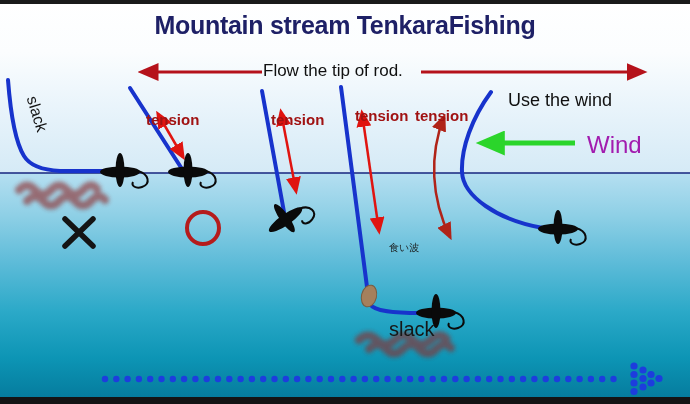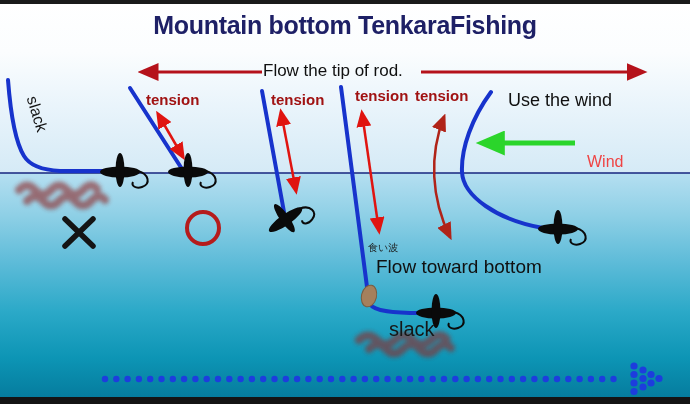--- a/index.html
+++ b/index.html
@@ -11,26 +11,26 @@
   .sky{position:absolute;left:0;top:0;width:690px;height:173px;
     background:linear-gradient(180deg,#ffffff 0%,#fbfdfe 30%,#e9f4fb 62%,#d5eaf6 100%);}
   .water{position:absolute;left:0;top:173px;width:690px;height:231px;
     background:linear-gradient(180deg,#b5dff1 0%,#8fd0e6 18%,#5fbcd9 38%,#2ba9c8 60%,#0d95b5 80%,#04789a 100%);}
   .bar-top{position:absolute;left:0;top:0;width:690px;height:4px;background:#1a1a1a;}
   .bar-bottom{position:absolute;left:0;top:397px;width:690px;height:7px;background:#141414;}
   svg.scene{position:absolute;left:0;top:0;}
   .txt{position:absolute;white-space:nowrap;}
   .title{left:0;top:11px;width:690px;text-align:center;font-size:25px;font-weight:bold;color:#1e2066;letter-spacing:-0.3px;}
   .raise{left:263px;top:61px;font-size:17px;color:#101010;}
-  .tension{font-size:15px;font-weight:bold;color:#a01212;}
+  .tension{font-size:15px;font-weight:bold;color:#a01212;margin-top:20px;}
   .t1{left:146px;top:91px;} .t2{left:271px;top:91px;} .t3{left:355px;top:87px;} .t4{left:415px;top:87px;}
   .slack-top{left:40px;top:94px;font-size:16px;color:#141414;transform:rotate(73deg);transform-origin:0 0;}
   .use-wind{left:508px;top:90px;font-size:18px;color:#101010;}
-  .wind{left:587px;top:131px;font-size:16px;color:#ef4444;margin-top:22px;}
-  .kuinami{left:368px;top:241px;font-size:10px;color:#1a1a1a;text-align:right;}
+  .wind{left:587px;top:131px;font-size:24px;color:#a21caf;}
+  .kuinami{left:389px;top:241px;font-size:10px;color:#1a1a1a;text-align:right;}
   .flow-bottom{left:376px;top:256px;font-size:19px;color:#101010;}
   .slack-bottom{left:389px;top:318px;font-size:20px;color:#161616;}
   .flow{left:60px;top:365px;font-size:20px;color:#14142c;margin-top:29px;}
   .bline{stroke:#1733cc;stroke-width:4;fill:none;stroke-linecap:round;}
   .redarrow{stroke:#e01410;stroke-width:2.5;fill:none;}
   .darkredarrow{stroke:#b02318;stroke-width:2.5;fill:none;}
   .raisearrow{stroke:#b5121b;stroke-width:3;fill:none;}
   .greenarrow{stroke:#2bd52b;stroke-width:5;fill:none;}
 </style>
 </head>
@@ -160,29 +160,28 @@
         <circle cx="634" cy="391.5" r="3.6"></circle>
         <circle cx="643" cy="370" r="3.6"></circle>
         <circle cx="643" cy="378.5" r="3.6"></circle>
         <circle cx="643" cy="387" r="3.6"></circle>
         <circle cx="651" cy="374.5" r="3.6"></circle>
         <circle cx="651" cy="383" r="3.6"></circle>
         <circle cx="659" cy="378.5" r="3.6"></circle>
       </g>
   </svg>
 
-  <div class="txt title">Mountain bottom TenkaraFishing</div>
+  <div class="txt title">Mountain stream TenkaraFishing</div>
   <div class="txt raise">Flow the tip of rod.</div>
   <div class="txt tension t1">tension</div>
   <div class="txt tension t2">tension</div>
   <div class="txt tension t3">tension</div>
   <div class="txt tension t4">tension</div>
   <div class="txt slack-top">slack</div>
   <div class="txt use-wind">Use the wind</div>
   <div class="txt wind">Wind</div>
   <div class="txt kuinami">食い波</div>
-  <div class="txt flow-bottom">Flow toward bottom</div>
   <div class="txt slack-bottom">slack</div>
   <div class="txt flow">flow</div>
 
   <div class="bar-top"></div>
   <div class="bar-bottom"></div>
 </div>
 
 </body></html>

